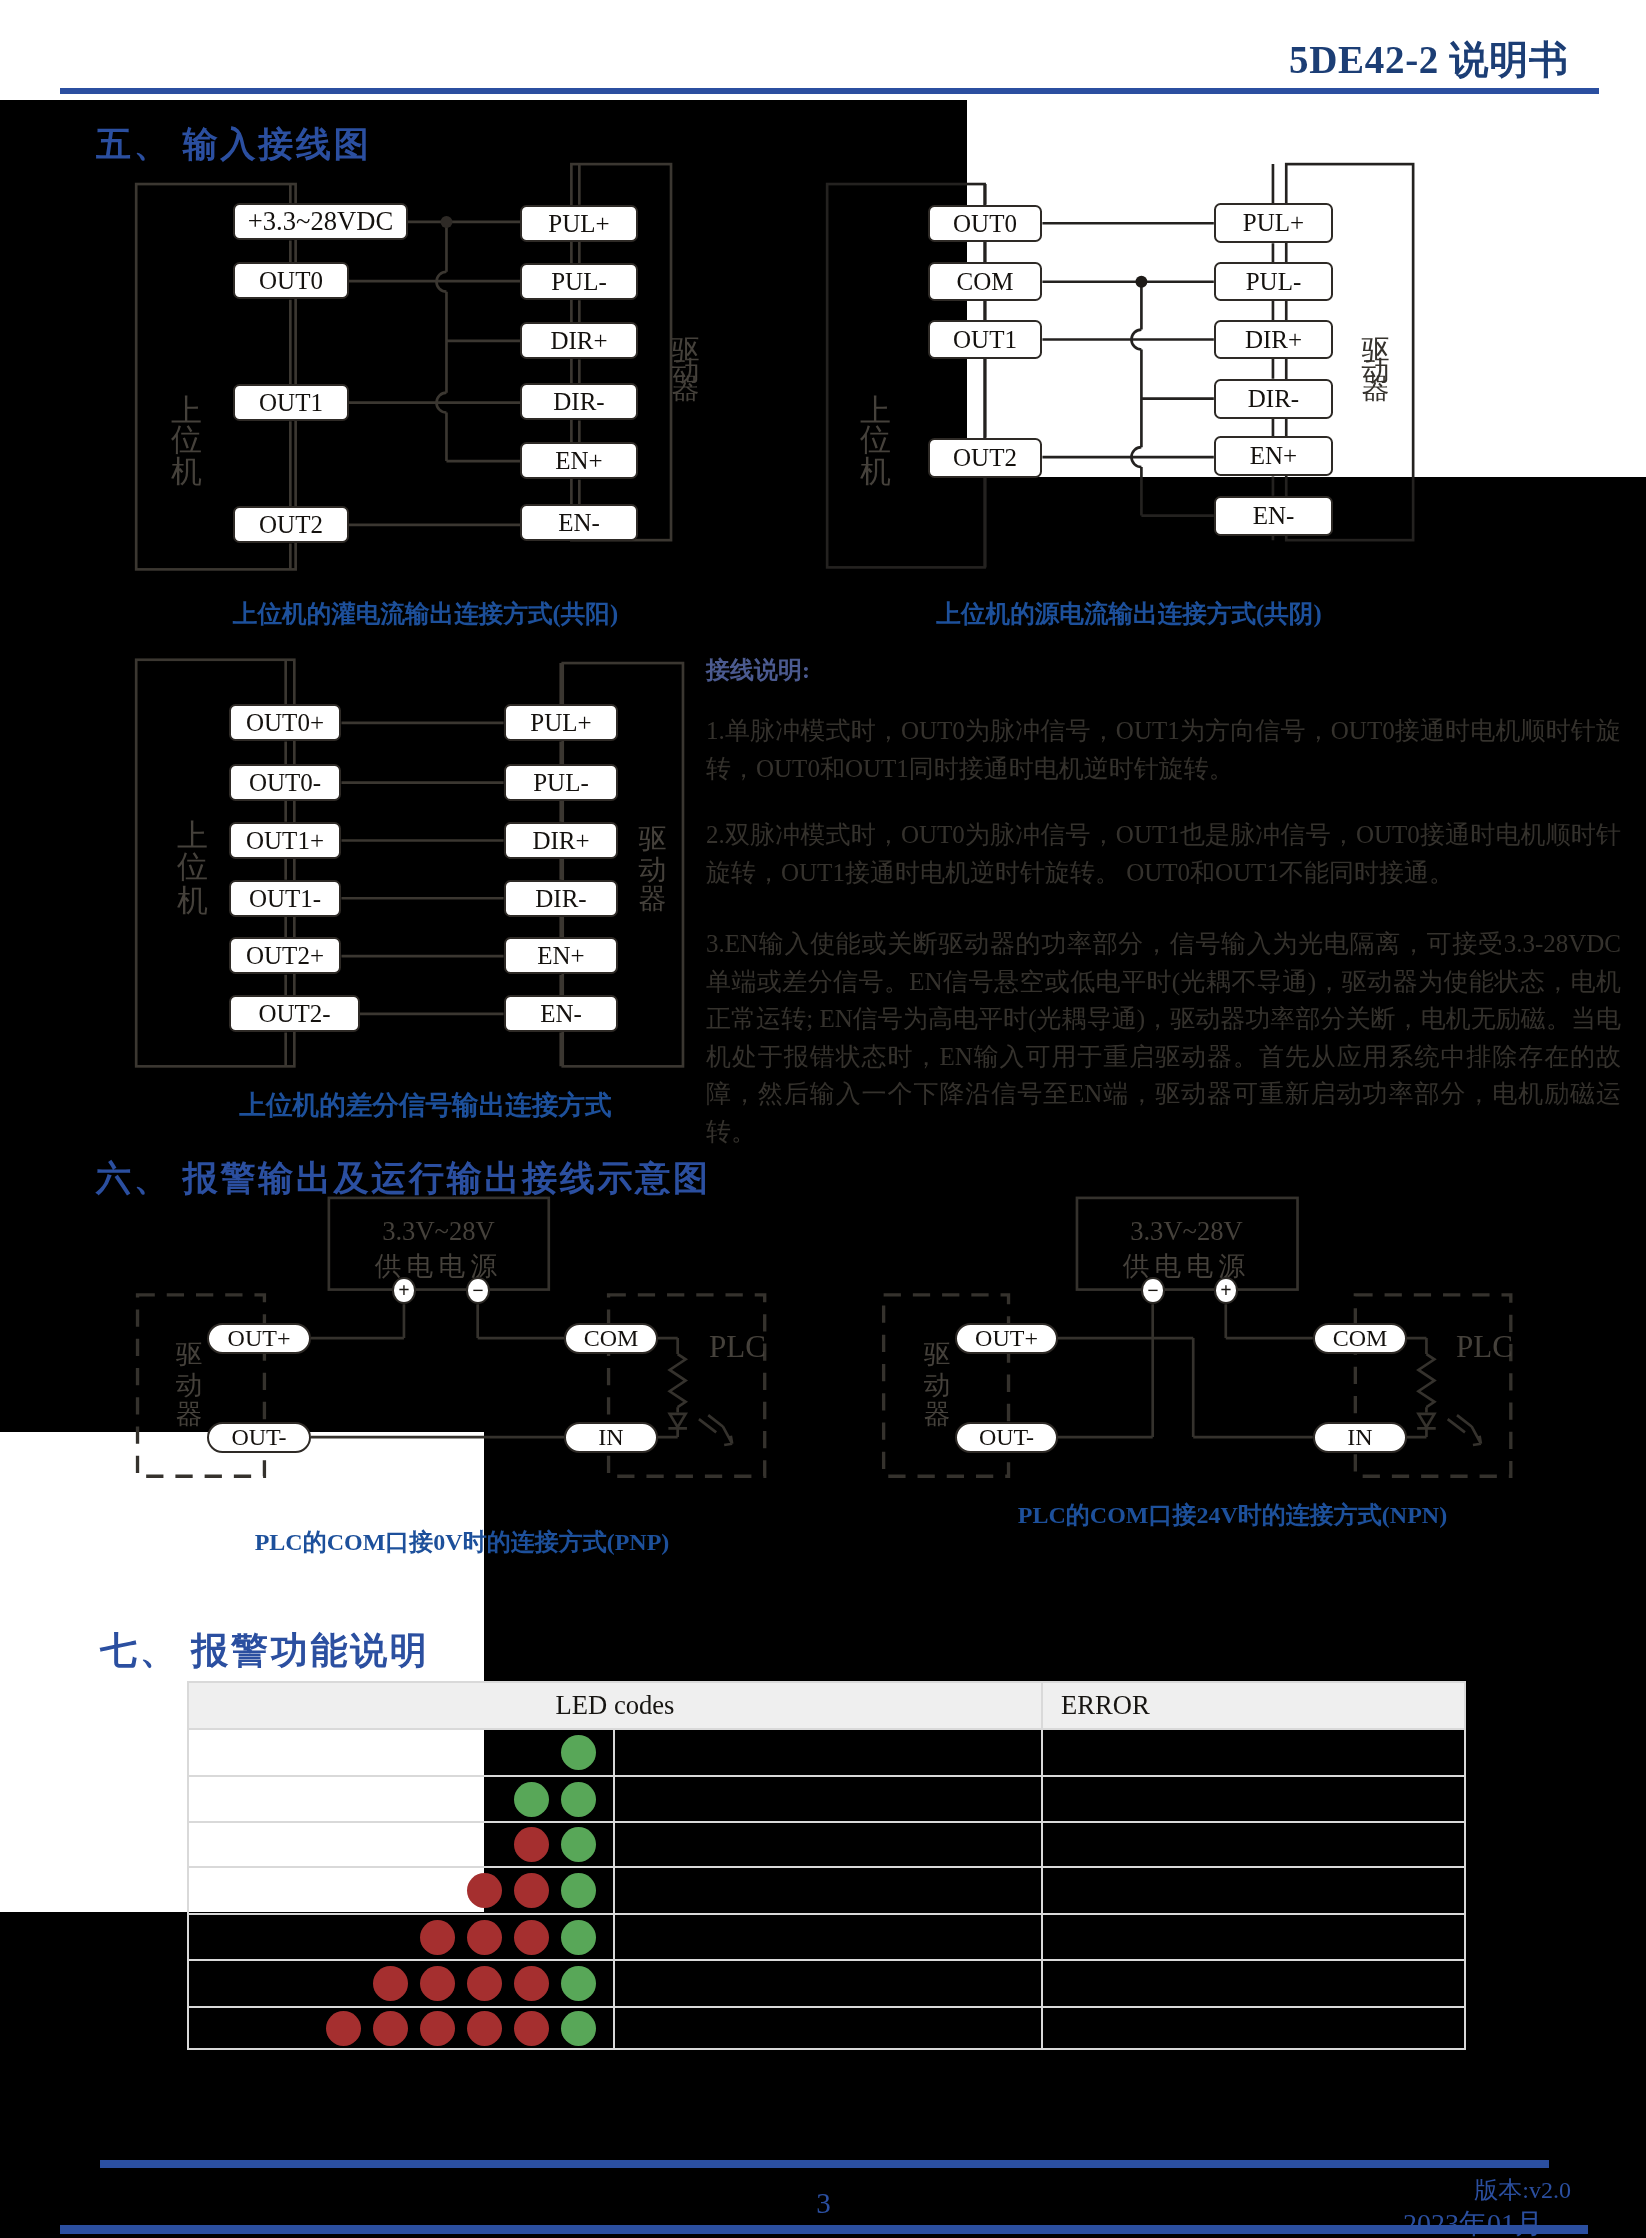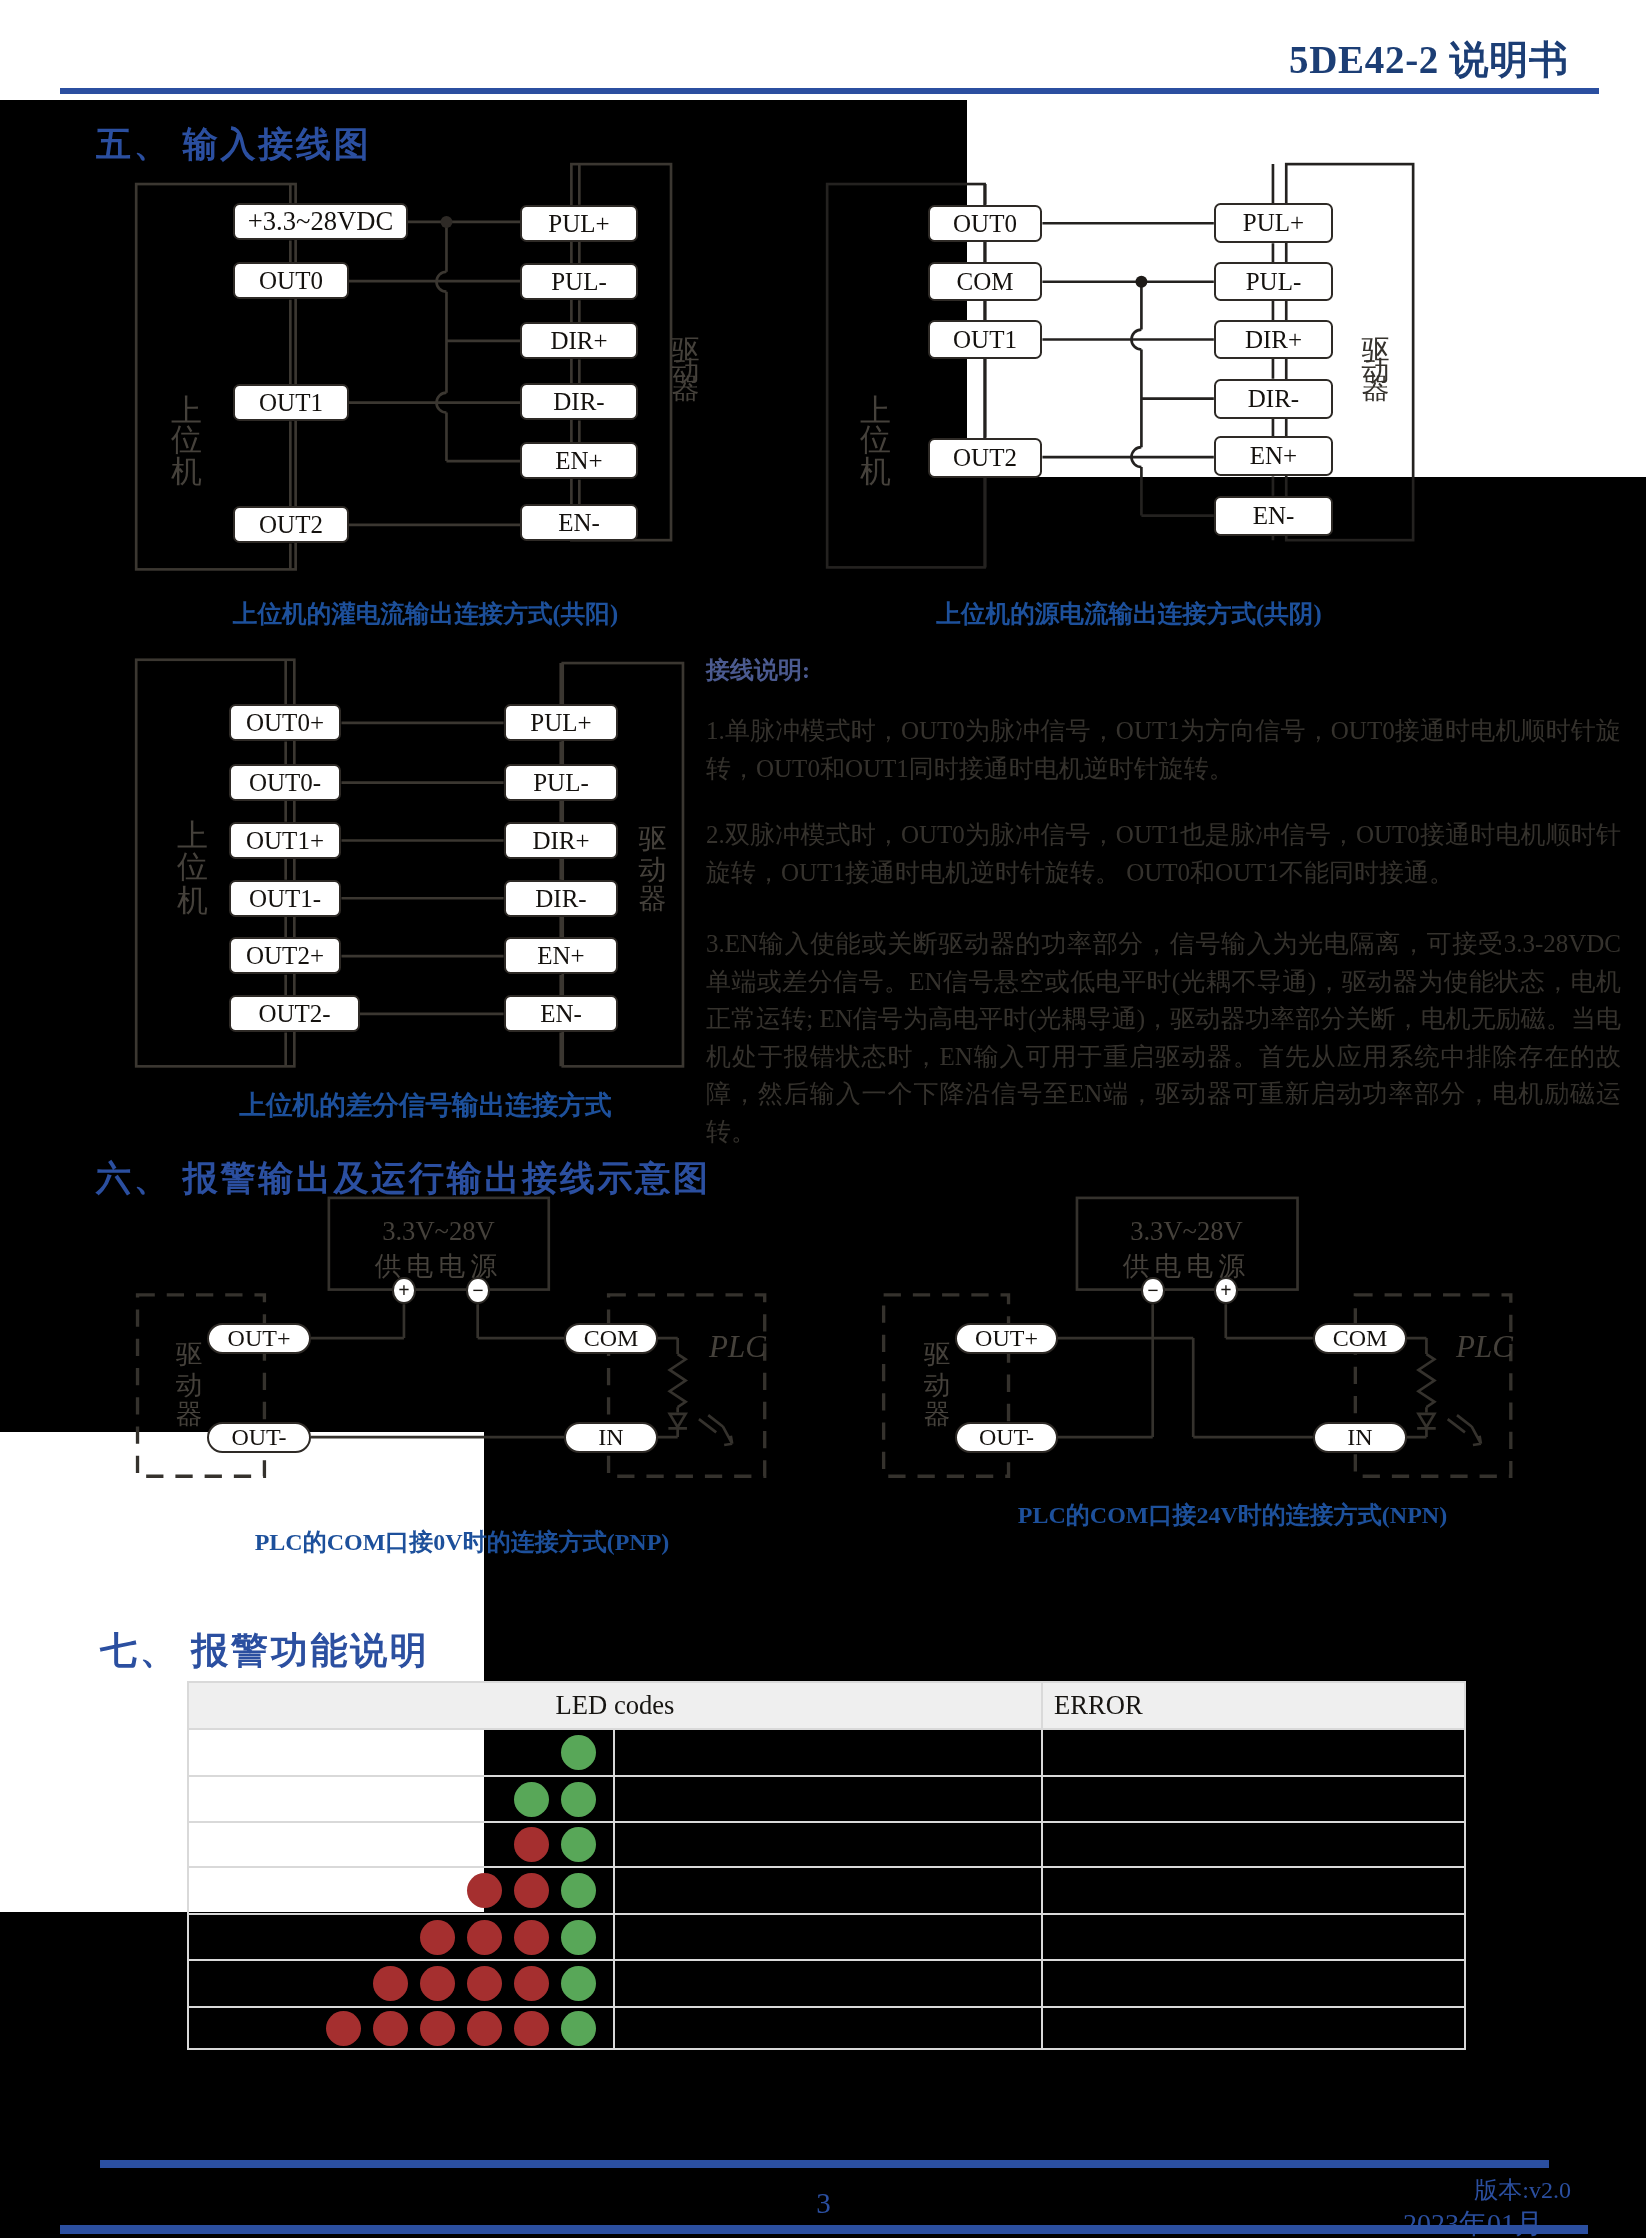--- a/index.html
+++ b/index.html
@@ -26,35 +26,35 @@
        border-radius:6.6px;display:flex;align-items:center;justify-content:center;
        font-size:25px;color:#14110e;white-space:nowrap;}
   .pill{border-radius:17.3px;}
   .term{position:absolute;z-index:3;box-sizing:border-box;width:24px;height:26.6px;background:#fff;
         border:2px solid #2c2925;border-radius:50%;display:flex;align-items:center;justify-content:center;
         font-size:20px;font-weight:bold;color:#1a1713;}
   .vtext{position:absolute;z-index:3;writing-mode:vertical-rl;text-orientation:upright;
          color:#45413b;white-space:nowrap;}
   .onwhite{color:#35322d;}
   .pwr{position:absolute;z-index:3;text-align:center;color:#45413b;font-size:26.6px;line-height:1.3;}
-  .plc-t{position:absolute;z-index:3;color:#45413b;font-size:31px;font-style:italic;}
+  .plc-t{position:absolute;z-index:3;color:#45413b;font-size:31px;}
 
   .notes-h{position:absolute;font-size:24px;font-weight:bold;color:var(--slate-heading);white-space:nowrap;}
   .notes-p{position:absolute;left:706px;width:915px;font-size:25px;line-height:1.5;color:var(--body-ink);text-align:justify;}
 
   .rednote{position:absolute;left:136px;top:1541px;width:1129px;font-size:31px;font-weight:bold;color:var(--note-red);white-space:nowrap;}
 
   
   .ledtable{position:absolute;left:187px;top:1681px;width:1279px;height:369px;z-index:3;
             box-sizing:border-box;border:2px solid #d9d9d9;}
   .thead{position:absolute;left:0;top:0;width:100%;height:45px;background:#efefef;}
   .th-led{position:absolute;left:0;top:0;width:852px;height:45px;display:flex;align-items:center;justify-content:center;
           font-size:26.6px;color:#171512;}
   .th-err{position:absolute;left:852px;top:0;width:428px;height:45px;display:flex;align-items:center;
-          font-size:26.6px;color:#171512;padding-left:13px;box-sizing:border-box;}
+          font-size:26.6px;color:#171512;padding-left:20px;box-sizing:border-box;}
   .hline{position:absolute;left:0;width:1275px;height:2px;background:#d9d9d9;}
   .vline{position:absolute;width:2px;background:#d9d9d9;}
   .dotbox{position:absolute;left:0;width:407px;display:flex;align-items:center;justify-content:flex-end;gap:12px;}
   .dot{width:35px;height:35px;border-radius:50%;flex:0 0 auto;}
   .dot.green{background:var(--green-dot);}
   .dot.red{background:var(--red-dot);}
 
   .footer-page{position:absolute;left:757px;top:2187px;width:133px;text-align:center;font-size:29px;color:var(--accent-blue);}
   .footer-ver{position:absolute;left:1305px;top:2174px;width:266px;text-align:right;font-size:24px;color:var(--accent-blue);}
   .footer-date{position:absolute;left:1277px;top:2205px;width:266px;text-align:right;font-size:28px;color:var(--accent-blue);}

